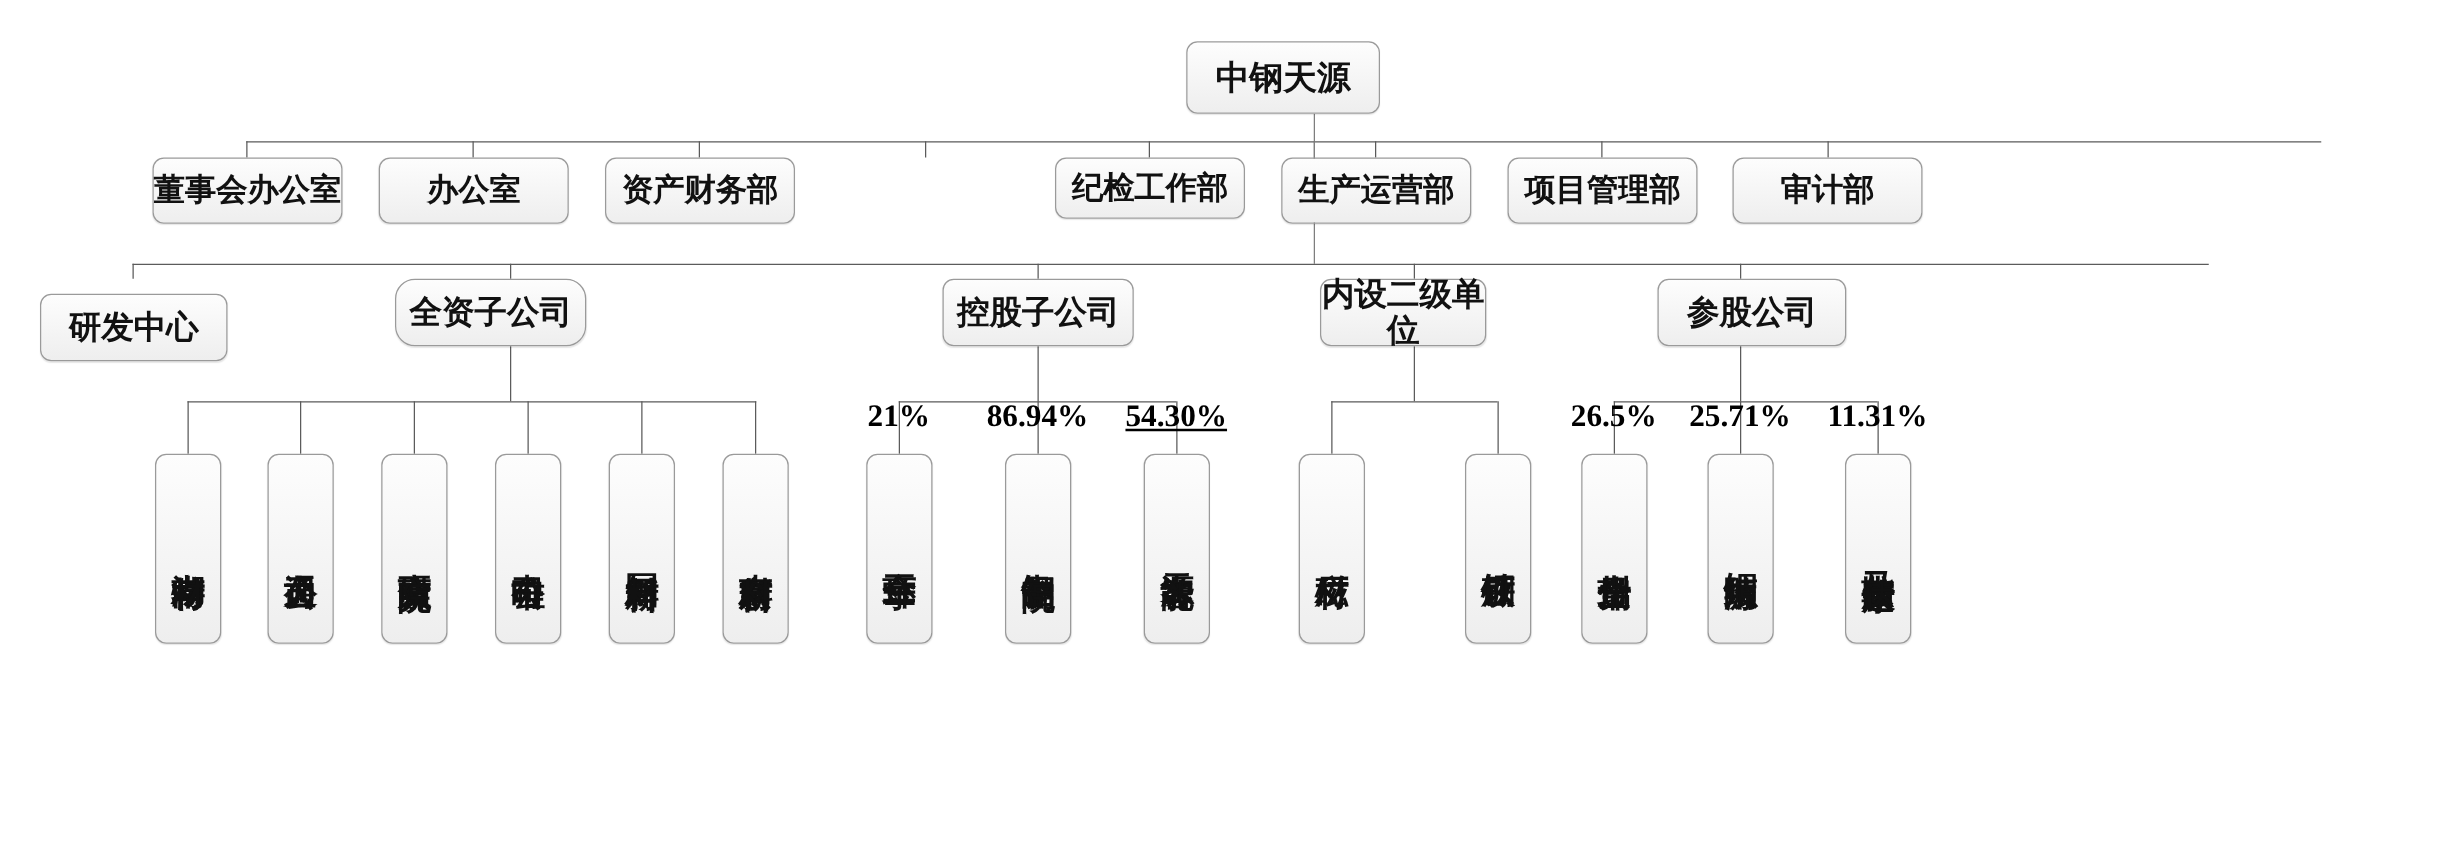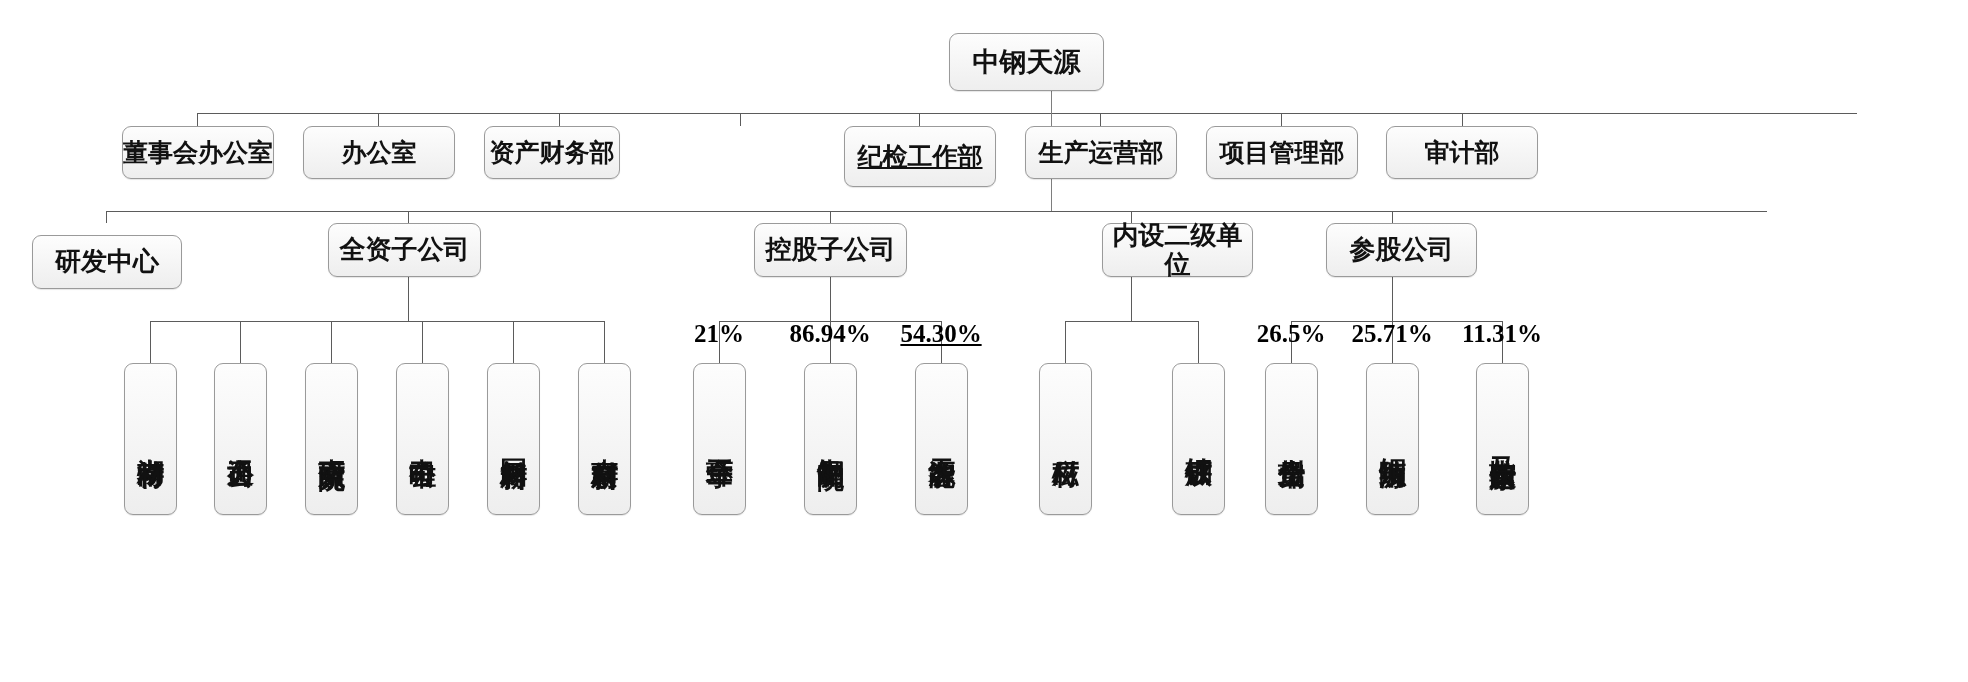--- a/index.html
+++ b/index.html
@@ -132,46 +132,46 @@
   <div class="node dept" style="left:122px; top:126px; width:152px; height:53px;">
     <span class="node-label">董事会办公室</span>
   </div>
 
   <div class="node root" style="left:949px; top:33px; width:155px; height:58px;">
     <span class="node-label">中钢天源</span>
   </div>
   <div class="node dept" style="left:303px; top:126px; width:152px; height:53px;">
     <span class="node-label">办公室</span>
   </div>
-  <div class="node dept" style="left:484px; top:126px; width:136px; height:53px;">
+  <div class="node dept" style="left:484px; top:126px; width:152px; height:53px;">
     <span class="node-label">资产财务部</span>
   </div>
-  <div class="node dept" style="left:844px; top:126px; width:152px; height:61px;text-decoration:underline;">
+  <div class="node dept" style="left:844px; top:126px; width:152px; height:49px;">
     <span class="node-label">纪检工作部</span>
   </div>
   <div class="node dept" style="left:1025px; top:126px; width:152px; height:53px;">
     <span class="node-label">生产运营部</span>
   </div>
   <div class="node dept" style="left:1206px; top:126px; width:152px; height:53px;">
     <span class="node-label">项目管理部</span>
   </div>
   <div class="node dept" style="left:1386px; top:126px; width:152px; height:53px;">
     <span class="node-label">审计部</span>
   </div>
 
   <div class="node cat" style="left:32px; top:223px; width:150px; height:54px;margin-top:12px;">
     <span class="node-label">研发中心</span>
   </div>
-  <div class="node cat" style="left:328px; top:223px; width:153px; height:54px;">
+  <div class="node cat" style="left:316px; top:223px; width:153px; height:54px;border-radius:16px;">
     <span class="node-label">全资子公司</span>
   </div>
   <div class="node cat" style="left:754px; top:223px; width:153px; height:54px;">
     <span class="node-label">控股子公司</span>
   </div>
-  <div class="node cat" style="left:1056px; top:223px; width:151px; height:54px;margin-left:46px;">
+  <div class="node cat" style="left:1056px; top:223px; width:133px; height:54px;">
     <span class="node-label">内设二级单位</span>
   </div>
   <div class="node cat" style="left:1326px; top:223px; width:151px; height:54px;">
     <span class="node-label">参股公司</span>
   </div>
 
   <div class="node leaf" style="left:124px; top:363px; width:53px; height:152px;">
     <span class="node-label">湖南特材</span>
   </div>
   <div class="node leaf" style="left:214px; top:363px; width:53px; height:152px;">

